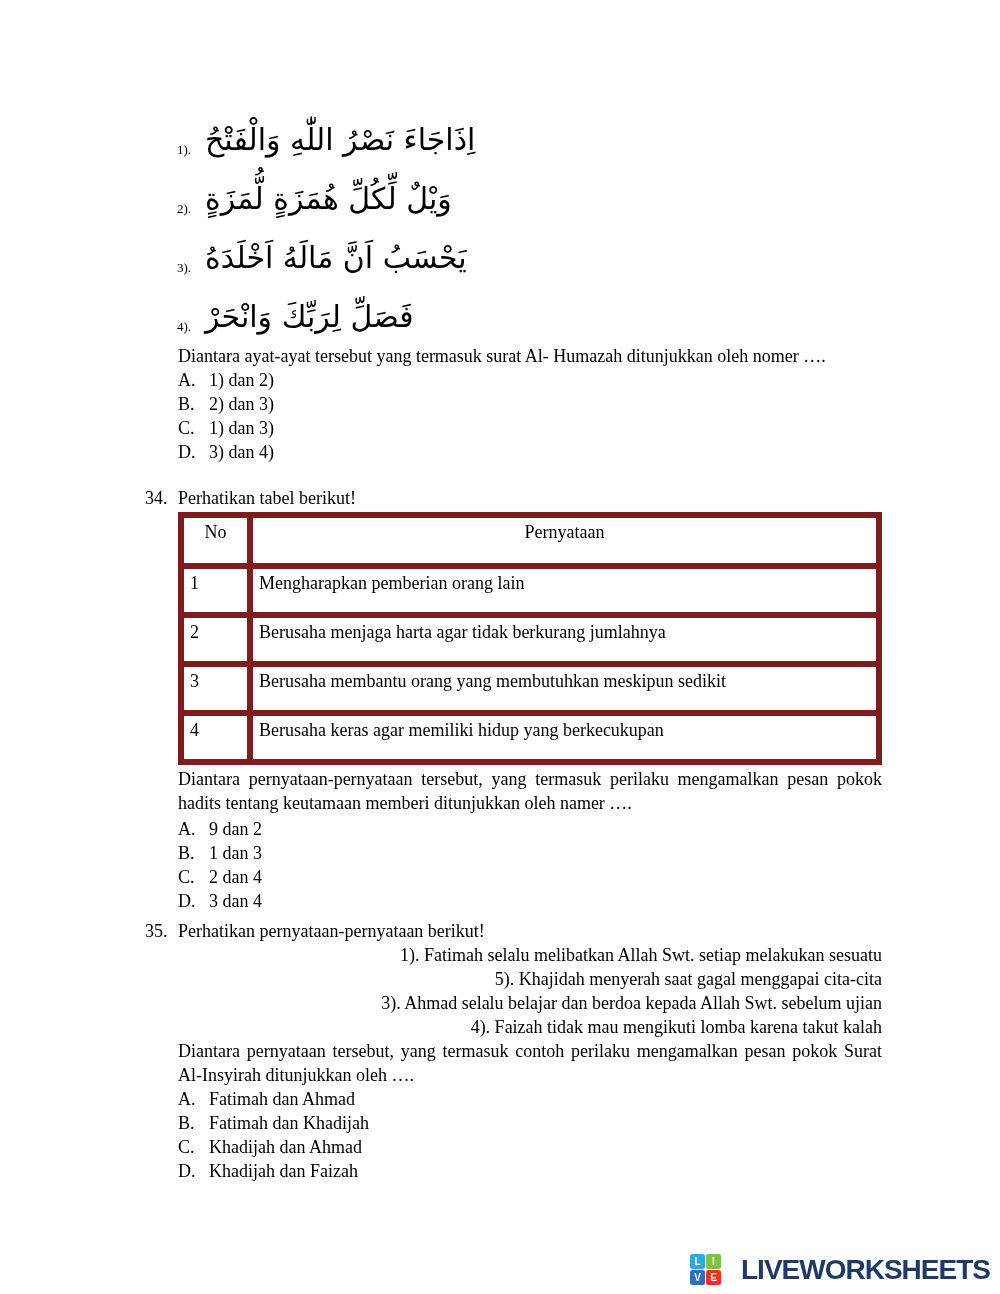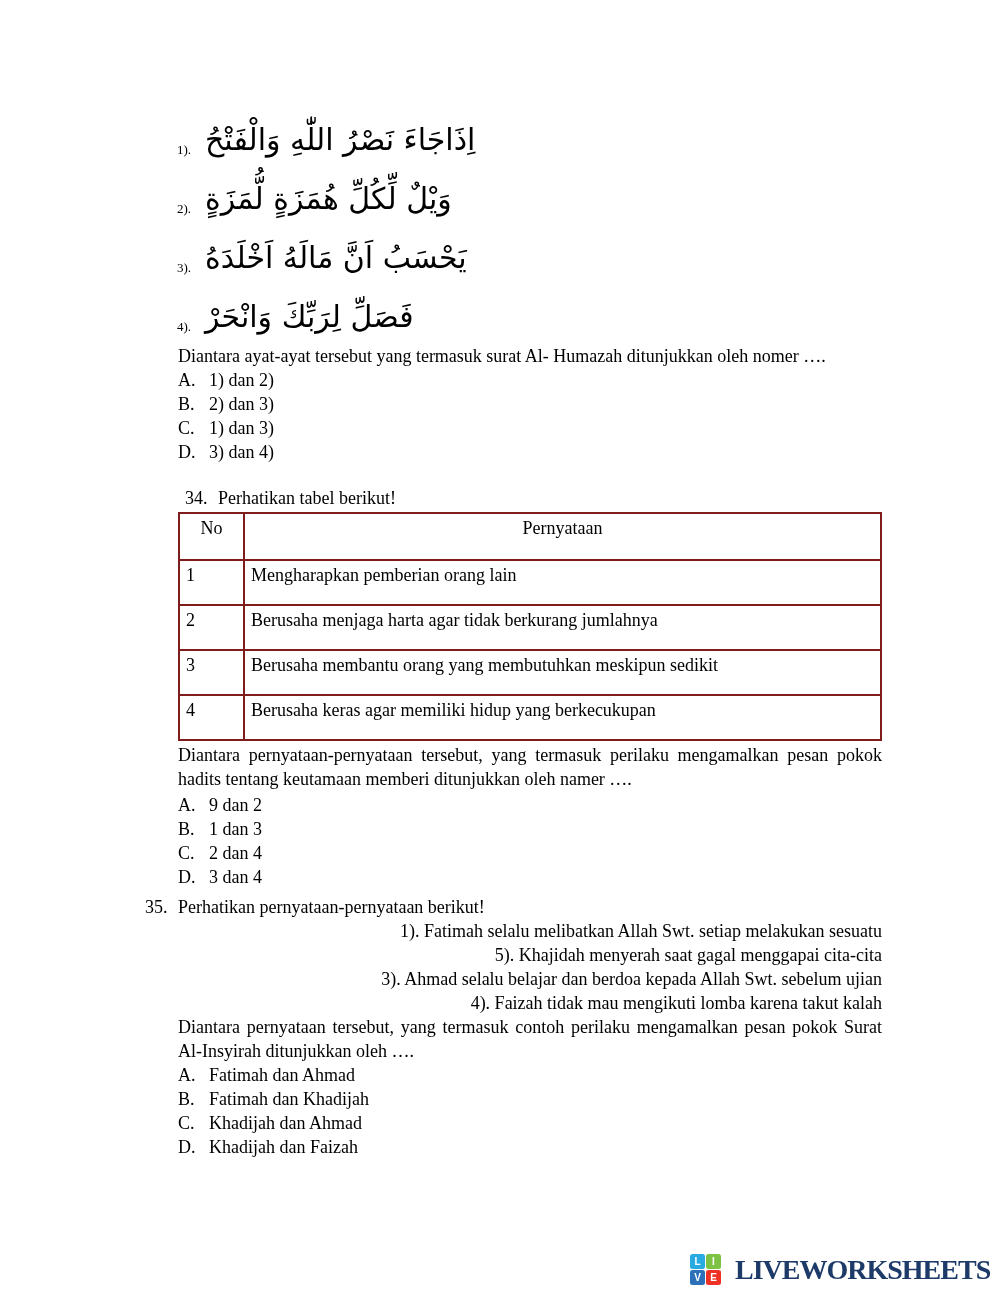--- a/index.html
+++ b/index.html
@@ -18,51 +18,51 @@
     white-space:nowrap;letter-spacing:0.5px;
   }
   .stem{margin-top:2px;}
   .stem.justify{text-align:justify;}
   
   .opt{display:flex;margin-left:33px;}
   .opt-letter{flex:none;width:31px;}
   
   .qrow{display:flex;}
   .qnum{flex:none;width:33px;}
-  .mt-q34{margin-top:22px;margin-left:40px;}
+  .mt-q34{margin-top:22px;}
   .mt-q35{margin-top:6px;}
   .mt-opts{margin-top:2px;}
   
   table.worksheet{
     margin-left:33px;width:704px;border-collapse:collapse;
     table-layout:fixed;margin-top:2px;
   }
   table.worksheet td,table.worksheet th{
-    border:2px solid #7f1d1d;vertical-align:top;padding:3px 6px 0 6px;
+    border:6px solid #7f1d1d;vertical-align:top;padding:3px 6px 0 6px;
     font-weight:normal;line-height:23px;
   }
   th.col-no,td.col-no{width:51px;}
   th{text-align:center;height:42px;}
   td{height:40px;}
   td.col-no{text-align:left;padding-left:9px;}
   td.col-st{padding-left:10px;}
   
   .statement{margin-left:33px;text-align:right;}
   
   .logo{position:absolute;left:690px;top:1254px;display:flex;align-items:center;cursor:pointer;}
   .logo-grid{
     flex:none;width:31px;height:31px;display:grid;
     grid-template-columns:15px 15px;grid-template-rows:15px 15px;gap:1px;
   }
   .logo-tile{
     border-radius:2.5px;color:#fff;font-family:"Liberation Sans",sans-serif;
     font-weight:bold;font-size:10px;line-height:15px;text-align:center;
   }
   .logo-text{
-    margin-left:14px;font-family:Liberation Serif, serif;font-weight:bold;
+    margin-left:20px;font-family:Liberation Sans, sans-serif;font-weight:bold;
     font-size:28px;line-height:31px;letter-spacing:-1px;
   }
 </style>
 </head>
 <body>
 
 <div class="content">
 
   <div>
     <div class="verse-line">

